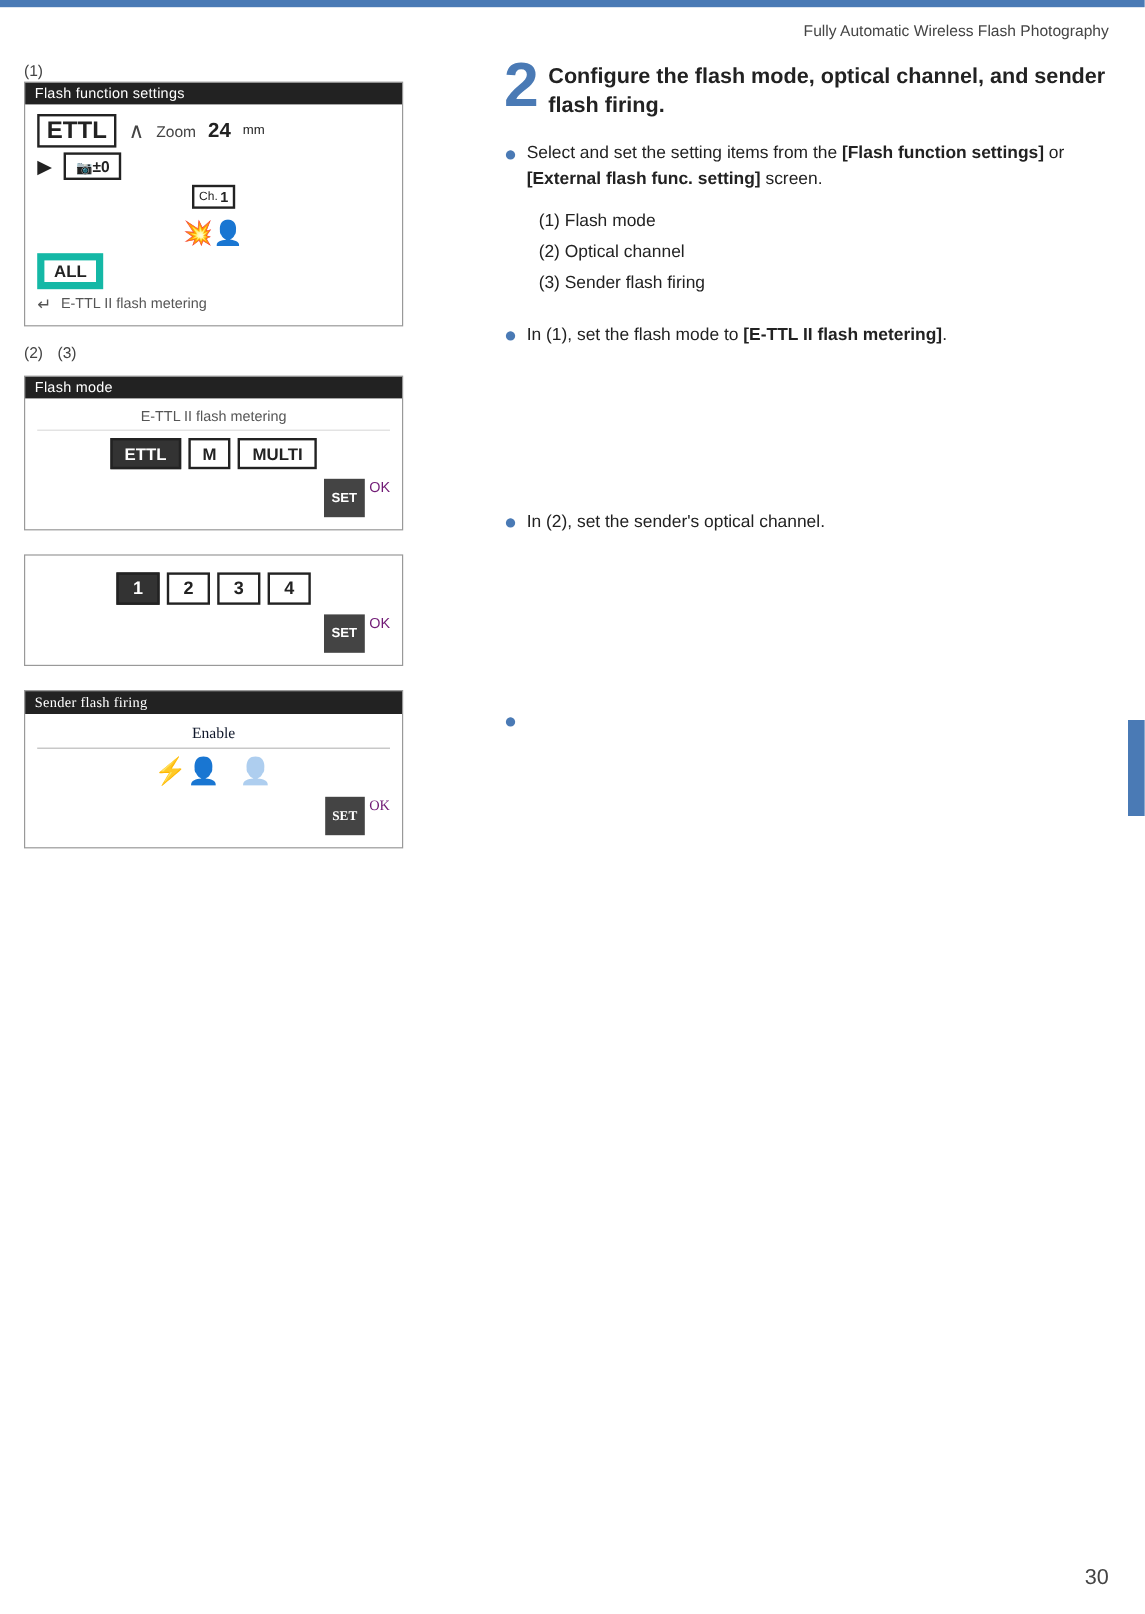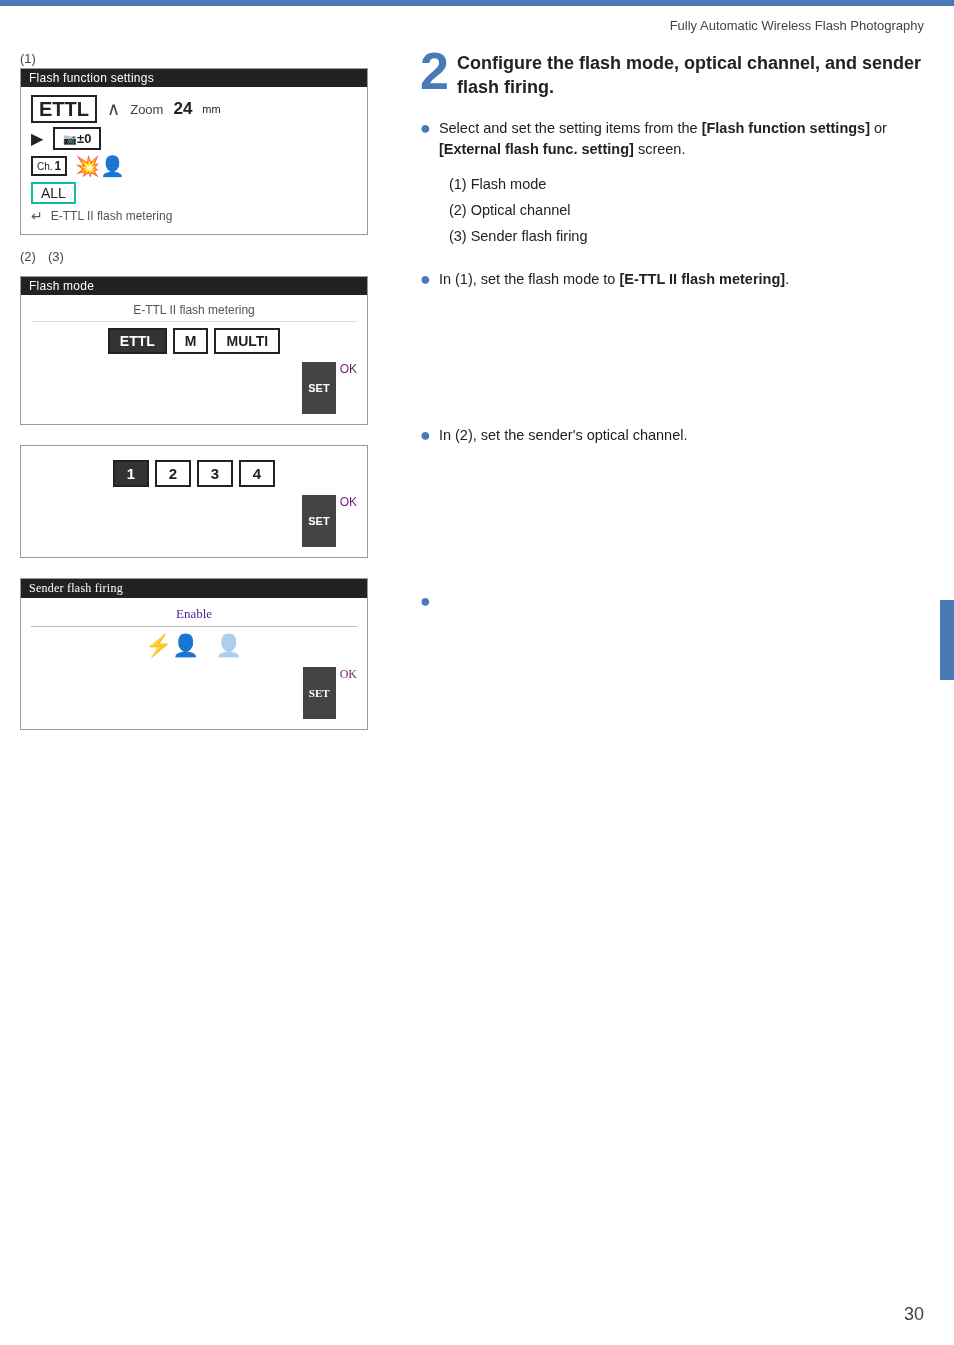--- a/index.html
+++ b/index.html
@@ -98,21 +98,21 @@
       line-height: 1.8;
       list-style: none;
     }
 
     
     .screen-box {
       border: 1px solid #999;
       background: #fff;
       margin-bottom: 14px;
       padding: 0;
-      width: 348px;
+      width: 316px;
     }
 
     .screen-label-bar {
       background: #222;
       color: #fff;
       font-size: 12px;
       padding: 2px 8px;
       letter-spacing: 0.02em;
     }
 
@@ -144,23 +144,23 @@
       display: inline-flex;
       align-items: center;
       gap: 2px;
     }
     .ch-num {
       font-weight: bold;
       font-size: 12px;
     }
 
     .all-label {
-      font-weight: normal;
+      font-weight: bold;
       font-size: 14px;
-      border: 2px solid #14b8a6;
+      border: 6px solid #14b8a6;
       padding: 1px 8px;
       display: inline-block;
     }
 
     .bottom-row-flash {
       display: flex;
       align-items: center;
       margin-top: 2px;
       gap: 8px;
     }
@@ -188,21 +188,21 @@
     .set-ok-row {
       display: flex;
       justify-content: flex-end;
       margin-top: 8px;
     }
     .set-btn {
       background: #444;
       color: #fff;
       font-size: 11px;
       font-weight: bold;
-      padding: 20px 6px;
+      padding: 10px 6px;
       display: inline-block;
     }
     .ok-label {
       font-size: 12px;
       margin-left: 4px;
       color: #701a75;
     }
 
     
     .channel-row {
@@ -223,21 +223,21 @@
     }
     .ch-num-btn.active {
       background: #333;
       color: #fff;
     }
 
     
     .enable-label-row {
       text-align: center;
       font-size: 13px;
-      color: #4c1d95;
+      color: #0f172a;
       border-bottom: 1px solid #bbb;
       margin-bottom: 6px;
       padding-bottom: 4px;
     }
     .enable-row {
       display: flex;
       gap: 16px;
       align-items: center;
       justify-content: center;
       margin: 4px 0;
@@ -297,21 +297,21 @@
               <span style="font-size:11px;">mm</span>
           </div>
 
           <div style="display:flex; align-items:center; gap:10px; margin-bottom:4px;">
             <span style="font-size:16px; color:#222;">▶</span>
             <div class="exp-comp-box">
               <span style="font-size:11px;">📷</span><span>±0</span>
             </div>
           </div>
 
-          <div style="display:flex; align-items:center; gap:8px; margin-bottom:4px;">
+          <div style="display:flex; align-items:center; gap:8px; margin-bottom:4px;flex-direction:column;">
             <div class="ch-box">
               <span style="font-size:10px;">Ch.</span>
               <span class="ch-num">1</span>
             </div>
             <span style="font-size:20px;">💥👤</span>
           </div>
 
           <div style="margin-bottom:4px;">
             <div class="all-label">ALL</div>
           </div>

